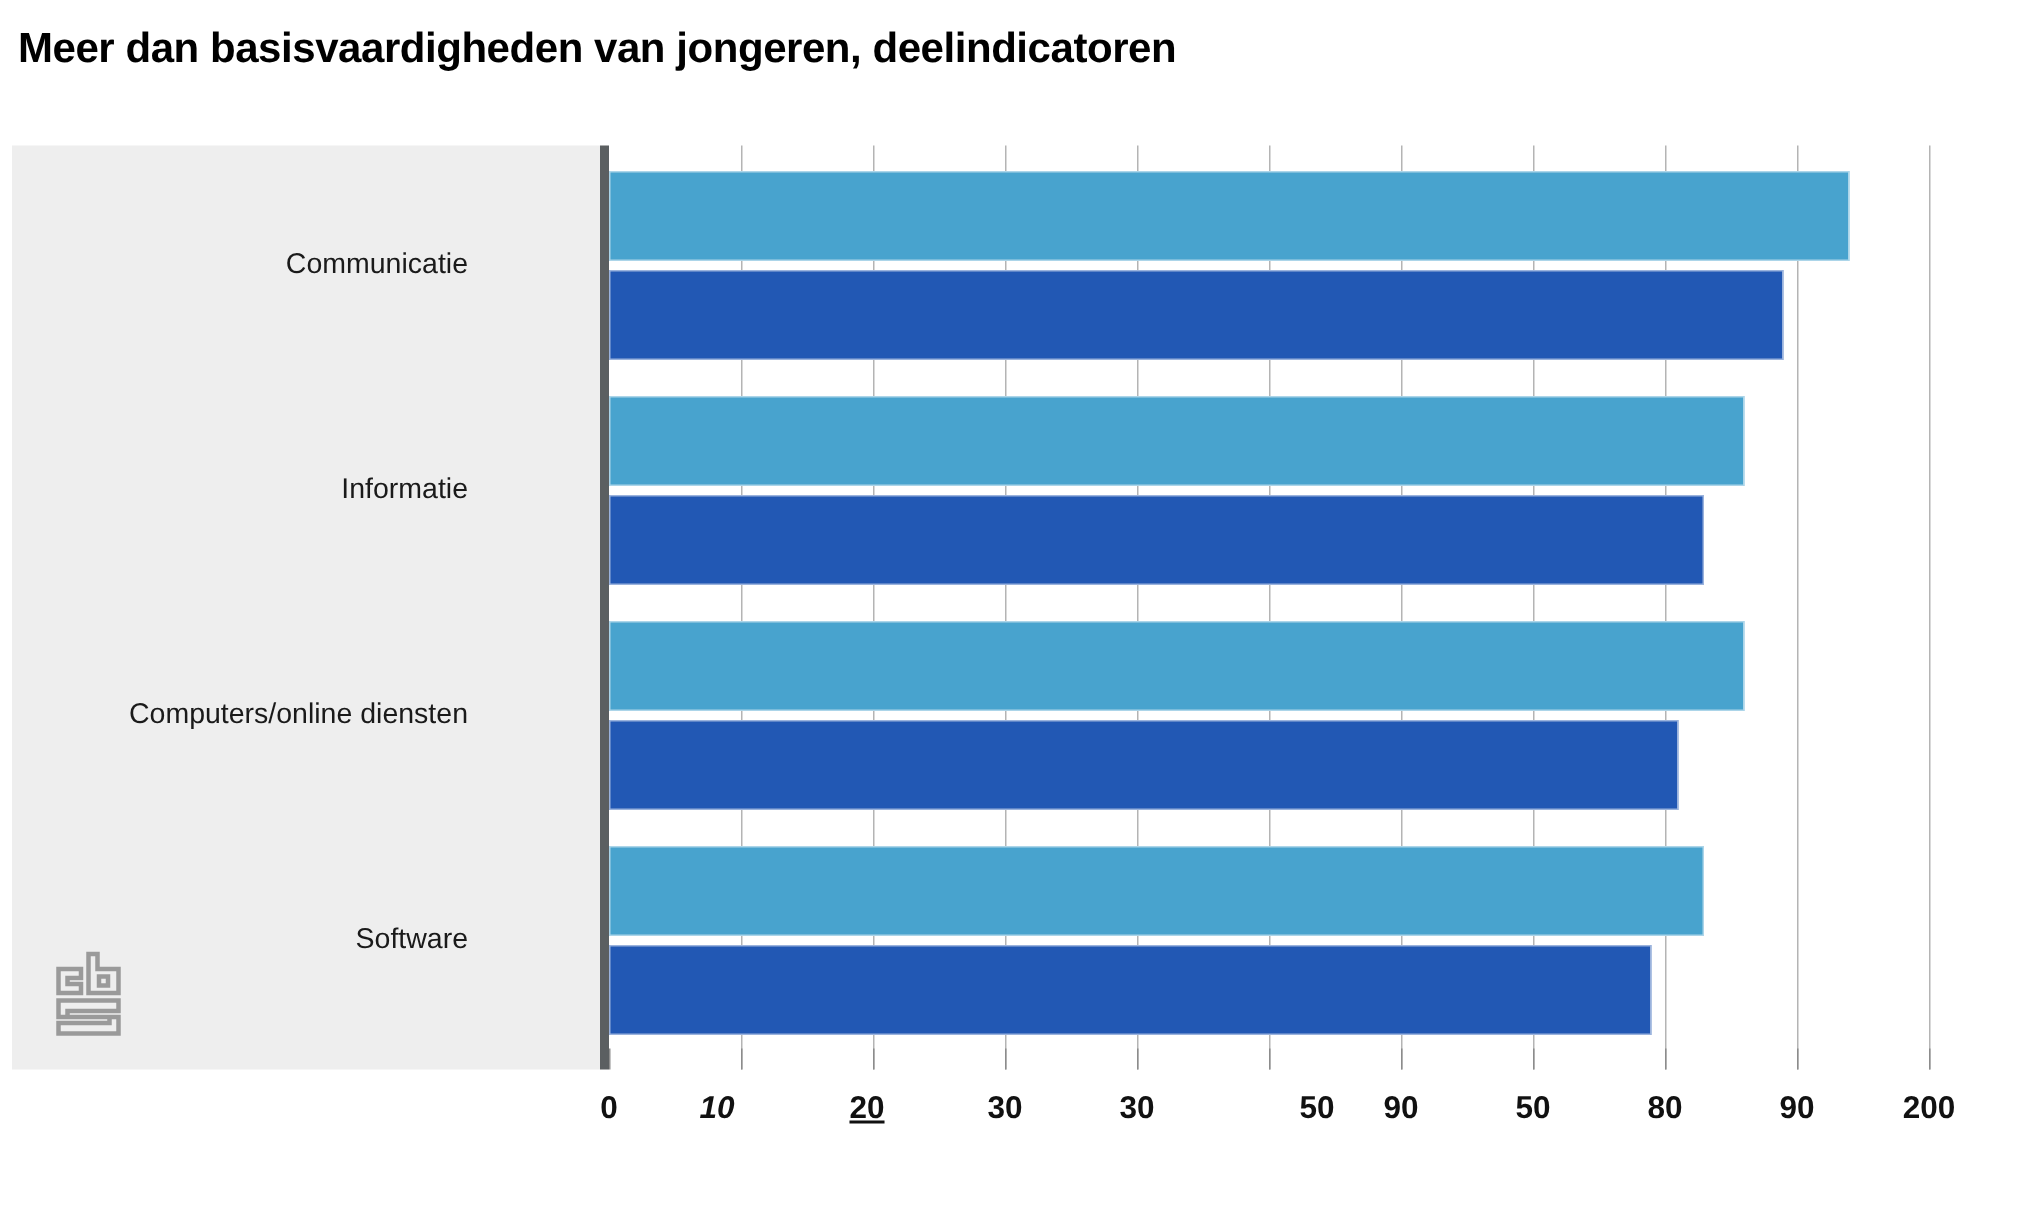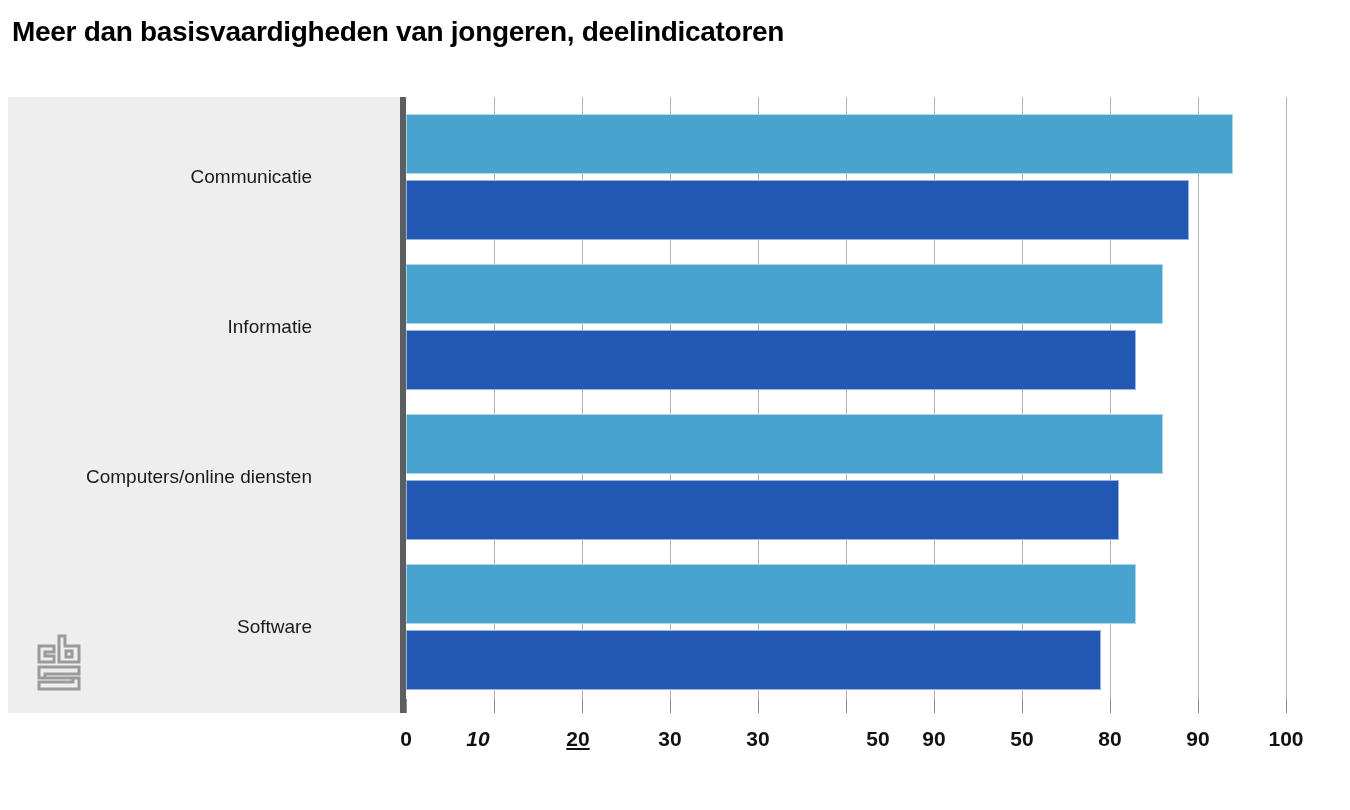--- a/index.html
+++ b/index.html
@@ -187,17 +187,17 @@
       <div class="tick-label" style="left: 878px;">50</div>
       <div class="tick-mark" style="left: 934px;"></div>
       <div class="tick-label" style="left: 934px;">90</div>
       <div class="tick-mark" style="left: 1022px;"></div>
       <div class="tick-label" style="left: 1022px;">50</div>
       <div class="tick-mark" style="left: 1110px;"></div>
       <div class="tick-label" style="left: 1110px;">80</div>
       <div class="tick-mark" style="left: 1198px;"></div>
       <div class="tick-label" style="left: 1198px;">90</div>
       <div class="tick-mark" style="left: 1286px;"></div>
-      <div class="tick-label" style="left: 1286px;">100</div>
+      <div class="tick-label" style="left: 1286px;">200</div>
     </div>
 
 
 </div>
 
 </body></html>

